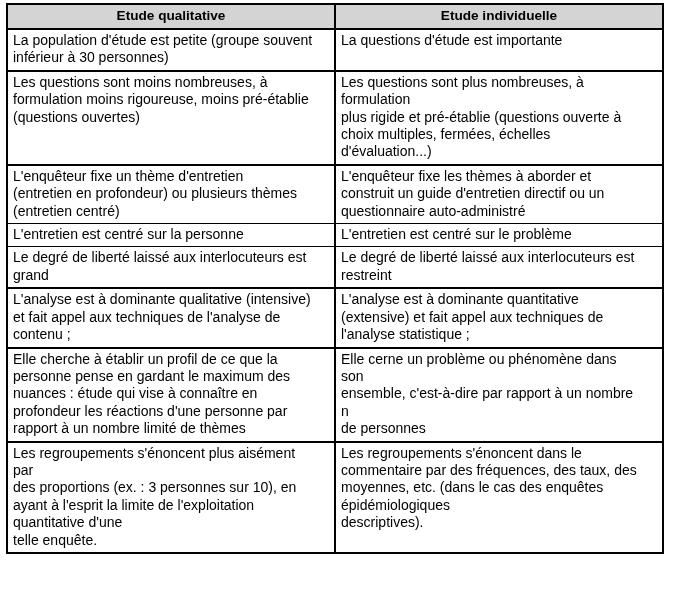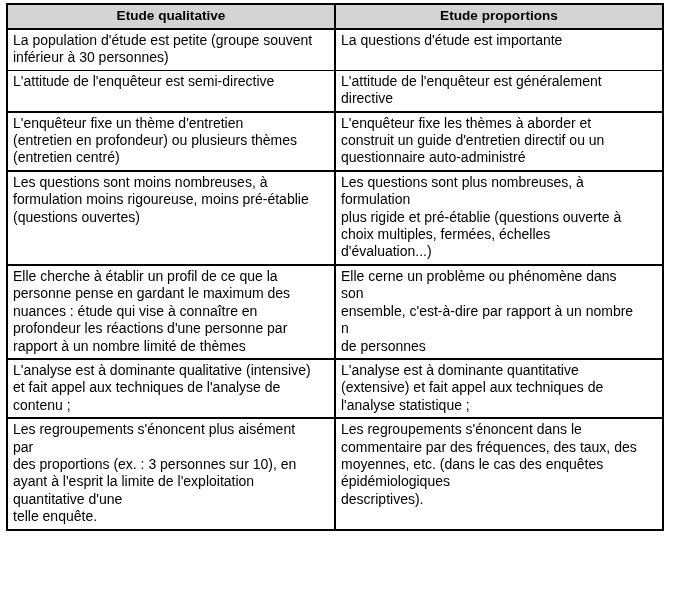--- a/index.html
+++ b/index.html
@@ -83,104 +83,113 @@
     <colgroup>
       <col class="col-qual">
       <col class="col-quant">
     </colgroup>
     <thead>
       <tr>
         <th class="th-left">
           <span class="cell-text">Etude qualitative</span>
         </th>
         <th class="th-right">
-          <span class="cell-text">Etude proportions</span>
+          <span class="cell-text">Etude individuelle</span>
         </th>
       </tr>
     </thead>
     <tbody>
 
       <tr class="thick-top">
         <td class="cell-left">
           <span class="cell-text">La population d'étude est petite (groupe souvent
 inférieur à 30 personnes)</span>
         </td>
         <td class="cell-right">
           <span class="cell-text">La questions d'étude est importante</span>
         </td>
       </tr>
 
-      <tr>
-        <td class="cell-left">
-          <span class="cell-text">L'attitude de l'enquêteur est semi-directive</span>
-        </td>
-        <td class="cell-right">
-          <span class="cell-text">L'attitude de l'enquêteur est généralement
-directive</span>
+
+      <tr class="thick-top">
+        <td class="cell-left">
+          <span class="cell-text">Les questions sont moins nombreuses, à
+formulation moins rigoureuse, moins pré-établie
+(questions ouvertes)</span>
+        </td>
+        <td class="cell-right">
+          <span class="cell-text">Les questions sont plus nombreuses, à formulation
+plus rigide et pré-établie (questions ouverte à
+choix multiples, fermées, échelles d'évaluation...)</span>
         </td>
       </tr>
 
       <tr class="thick-top">
         <td class="cell-left">
           <span class="cell-text">L'enquêteur fixe un thème d'entretien
 (entretien en profondeur) ou plusieurs thèmes
 (entretien centré)</span>
         </td>
         <td class="cell-right">
           <span class="cell-text">L'enquêteur fixe les thèmes à aborder et
 construit un guide d'entretien directif ou un
 questionnaire auto-administré</span>
         </td>
       </tr>
 
-      <tr class="thick-top">
-        <td class="cell-left">
-          <span class="cell-text">Les questions sont moins nombreuses, à
-formulation moins rigoureuse, moins pré-établie
-(questions ouvertes)</span>
-        </td>
-        <td class="cell-right">
-          <span class="cell-text">Les questions sont plus nombreuses, à formulation
-plus rigide et pré-établie (questions ouverte à
-choix multiples, fermées, échelles d'évaluation...)</span>
-        </td>
-      </tr>
-
-
-
-
+      <tr>
+        <td class="cell-left">
+          <span class="cell-text">L'entretien est centré sur la personne</span>
+        </td>
+        <td class="cell-right">
+          <span class="cell-text">L'entretien est centré sur le problème</span>
+        </td>
+      </tr>
+
+      <tr>
+        <td class="cell-left">
+          <span class="cell-text">Le degré de liberté laissé aux interlocuteurs est
+grand</span>
+        </td>
+        <td class="cell-right">
+          <span class="cell-text">Le degré de liberté laissé aux interlocuteurs est
+restreint</span>
+        </td>
+      </tr>
+
+
+
+      <tr class="thick-top">
+        <td class="cell-left">
+          <span class="cell-text">L'analyse est à dominante qualitative (intensive)
+et fait appel aux techniques de l'analyse de
+contenu ;</span>
+        </td>
+        <td class="cell-right">
+          <span class="cell-text">L'analyse est à dominante quantitative
+(extensive) et fait appel aux techniques de
+l'analyse statistique ;</span>
+        </td>
+      </tr>
 
       <tr class="thick-top">
         <td class="cell-left">
           <span class="cell-text">Elle cherche à établir  un profil de ce que la
 personne pense en gardant le maximum des
 nuances : étude  qui  vise à connaître en
 profondeur les réactions d'une personne par
 rapport à un nombre limité de thèmes</span>
         </td>
         <td class="cell-right">
           <span class="cell-text">Elle cerne un problème ou phénomène dans son
 ensemble, c'est-à-dire par rapport à un nombre n
 de personnes</span>
         </td>
       </tr>
 
-      <tr class="thick-top">
-        <td class="cell-left">
-          <span class="cell-text">L'analyse est à dominante qualitative (intensive)
-et fait appel aux techniques de l'analyse de
-contenu ;</span>
-        </td>
-        <td class="cell-right">
-          <span class="cell-text">L'analyse est à dominante quantitative
-(extensive) et fait appel aux techniques de
-l'analyse statistique ;</span>
-        </td>
-      </tr>
-
       <tr class="thick-top thick-bottom">
         <td class="cell-left">
           <span class="cell-text">Les regroupements s'énoncent plus aisément par
 des proportions (ex. : 3 personnes sur 10), en
 ayant à l'esprit la limite de l'exploitation
 quantitative d'une
 telle enquête.</span>
         </td>
         <td class="cell-right">
           <span class="cell-text">Les regroupements s'énoncent dans le

